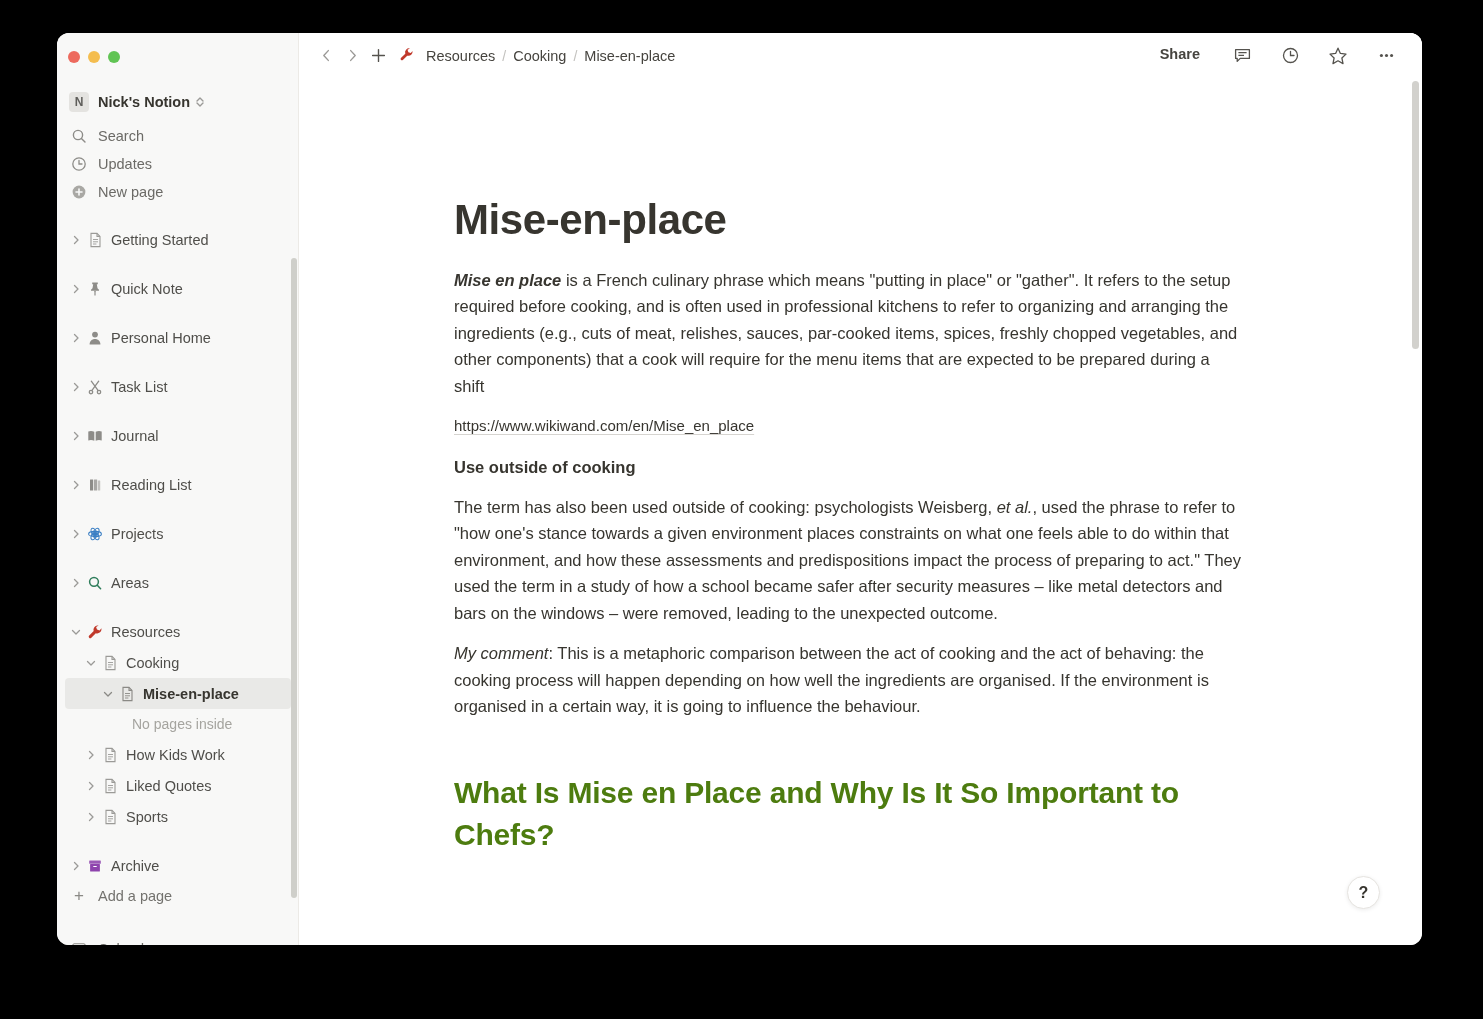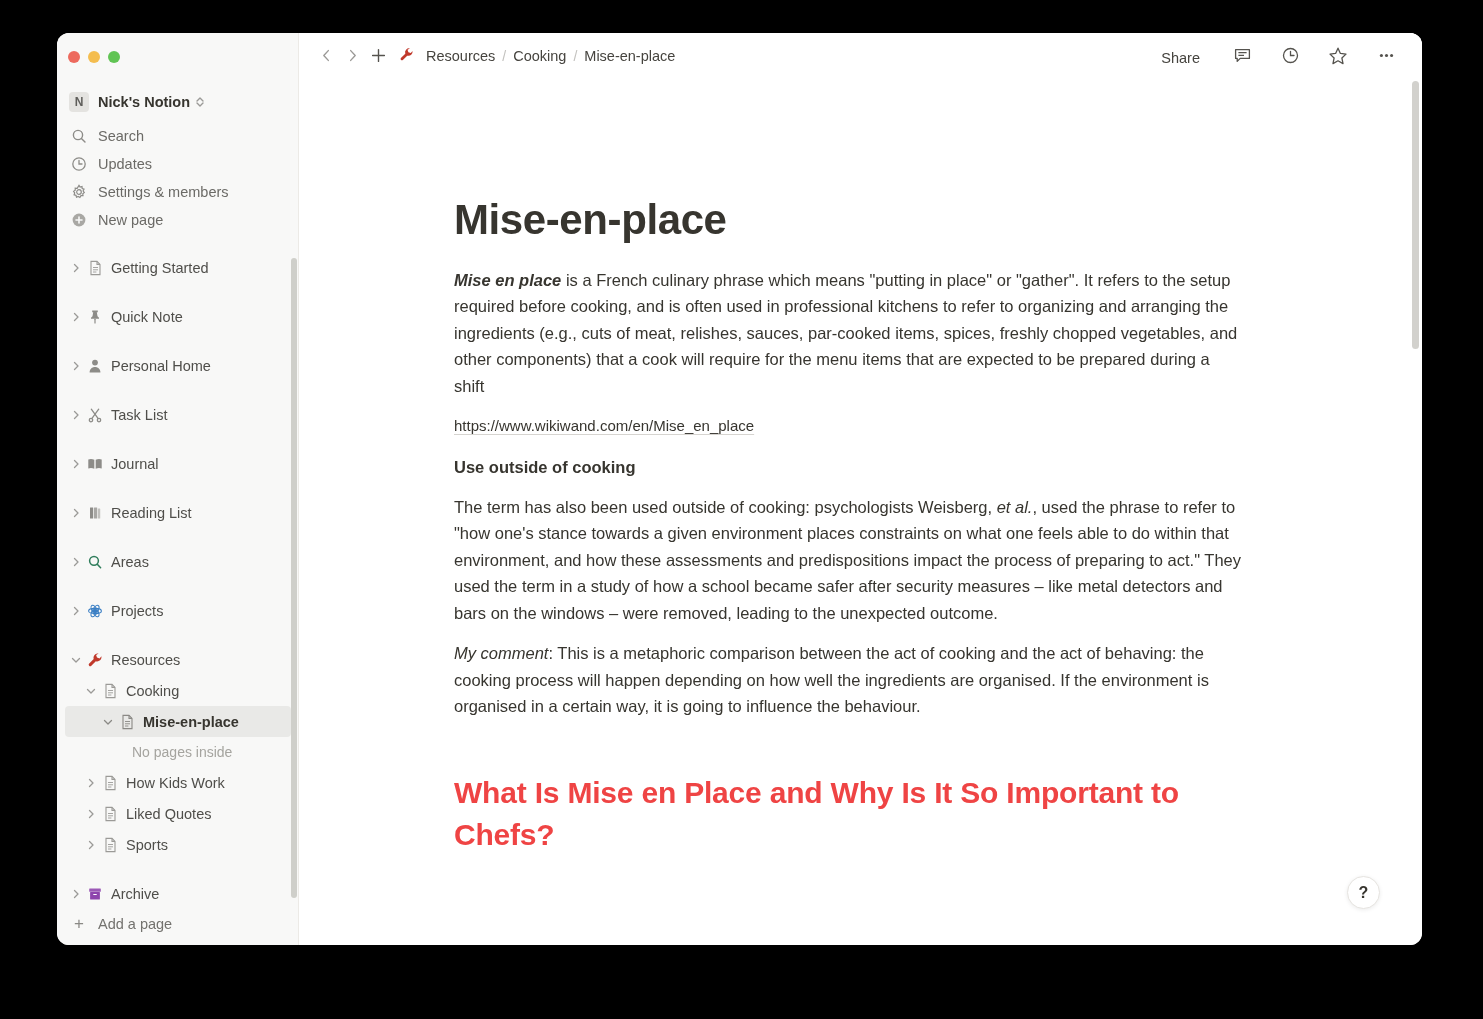--- a/index.html
+++ b/index.html
@@ -165,21 +165,21 @@
     flex: 0 0 auto;
   }
   .tb-plus { font-size: 20px; color: #6d6c68; }
   .crumbs { display: flex; align-items: center; margin-left: 8px; gap: 0; }
   .crumb-emoji { font-size: 15px; margin-right: 7px; line-height: 1; }
   .crumb {
     font-size: 14.5px; color: #46443f;
     padding: 2px 5px; border-radius: 4px; cursor: pointer; white-space: nowrap;
   }
   .crumb-sep { color: #c3c2bf; font-size: 14px; padding: 0 2px; }
-  .tb-right { margin-left: auto; display: flex; align-items: flex-end; gap: 20px; }
+  .tb-right { margin-left: auto; display: flex; align-items: flex-start; gap: 20px; font-weight: bold; }
   .share-btn {
     font-size: 14.5px; color: #46443f;
     padding: 4px 8px; border-radius: 4px; cursor: pointer;
   }
   .tb-icon {
     width: 28px; height: 28px;
     display: flex; align-items: center; justify-content: center;
     color: #55534e; cursor: pointer; border-radius: 4px;
   }
 
@@ -218,21 +218,21 @@
     text-underline-offset: 3px;
     line-height: 26.5px;
     display: inline-block;
     margin-bottom: 14px;
   }
   h3.sub {
     font-size: 16.5px; font-weight: 700; color: #37352f;
     line-height: 26px; margin-bottom: 14px;
   }
   h2.head2 {
-    font-size: 30px; font-weight: 700; color: #ef4444;
+    font-size: 30px; font-weight: 700; color: #4d7c0f;
     line-height: 1.42; letter-spacing: -0.2px;
     margin-top: 52px; margin-bottom: 14px;
   }
 
   .help-btn {
     position: absolute;
     right: 42px; bottom: 36px;
     width: 33px; height: 33px;
     border-radius: 50%;
     background: #ffffff;
@@ -288,29 +288,20 @@
         <span class="ico">
           <svg width="16" height="16" viewBox="0 0 16 16" fill="none" stroke="#8d8c88" stroke-width="1.3">
               <circle cx="8" cy="8" r="6.2"></circle>
               <path d="M8 4.4 V8 H11" stroke-linecap="round"></path>
             </svg>
         </span>
         <span class="lbl">Updates</span>
       </div>
       <div class="nav-item">
         <span class="ico">
-          <svg width="16" height="16" viewBox="0 0 16 16" fill="none" stroke="#8d8c88" stroke-width="1.2">
-            <circle cx="8" cy="8" r="2.3"></circle>
-            <path d="M8 1.4 L9.1 3.1 L11 2.6 L11.2 4.6 L13 5.2 L12.1 7 L13.3 8.5 L11.8 9.7 L12 11.7 L10 11.7 L8.9 13.4 L7.2 12.4 L5.5 13.2 L5 11.3 L3.1 10.8 L3.7 8.9 L2.6 7.3 L4.2 6.2 L4.2 4.2 L6.2 4.4 Z"></path>
-          </svg>
-        </span>
-        <span class="lbl">Settings &amp; members</span>
-      </div>
-      <div class="nav-item">
-        <span class="ico">
           <svg width="16" height="16" viewBox="0 0 16 16" fill="none">
               <circle cx="8" cy="8" r="6.4" fill="#a9a8a4"></circle>
               <path d="M8 5 V11 M5 8 H11" stroke="#f8f8f7" stroke-width="1.6" stroke-linecap="round"></path>
             </svg>
         </span>
         <span class="lbl">New page</span>
       </div>
     </div>
 
     <div class="tree">
@@ -409,43 +400,43 @@
         <span class="tlbl">Reading List</span>
       </div>
 
       <div class="tree-row lvl0">
         <span class="twisty">
             <svg width="10" height="10" viewBox="0 0 10 10" fill="none" stroke="#9b9a97" stroke-width="1.3" stroke-linecap="round" stroke-linejoin="round">
               <path d="M3.5 1.5 L7 5 L3.5 8.5"></path>
             </svg>
           </span>
         <span class="pico">
-            <svg width="16" height="16" viewBox="0 0 16 16" fill="none" stroke="#2f7d5b" stroke-width="1.5">
-              <circle cx="7" cy="6.8" r="4.4"></circle>
-              <path d="M10.3 10.2 L13.6 13.8" stroke-linecap="round"></path>
-            </svg>
-          </span>
-        <span class="tlbl">Areas</span>
-      </div>
-
-      <div class="tree-row lvl0">
-        <span class="twisty">
-            <svg width="10" height="10" viewBox="0 0 10 10" fill="none" stroke="#9b9a97" stroke-width="1.3" stroke-linecap="round" stroke-linejoin="round">
-              <path d="M3.5 1.5 L7 5 L3.5 8.5"></path>
-            </svg>
-          </span>
-        <span class="pico">
             <svg width="16" height="16" viewBox="0 0 16 16" fill="none" stroke="#3b7fc4" stroke-width="1.1">
               <circle cx="8" cy="8" r="1.7" fill="#3b7fc4"></circle>
               <ellipse cx="8" cy="8" rx="6.4" ry="2.6"></ellipse>
               <ellipse cx="8" cy="8" rx="6.4" ry="2.6" transform="rotate(60 8 8)"></ellipse>
               <ellipse cx="8" cy="8" rx="6.4" ry="2.6" transform="rotate(120 8 8)"></ellipse>
             </svg>
           </span>
         <span class="tlbl">Projects</span>
+      </div>
+
+      <div class="tree-row lvl0">
+        <span class="twisty">
+            <svg width="10" height="10" viewBox="0 0 10 10" fill="none" stroke="#9b9a97" stroke-width="1.3" stroke-linecap="round" stroke-linejoin="round">
+              <path d="M3.5 1.5 L7 5 L3.5 8.5"></path>
+            </svg>
+          </span>
+        <span class="pico">
+            <svg width="16" height="16" viewBox="0 0 16 16" fill="none" stroke="#2f7d5b" stroke-width="1.5">
+              <circle cx="7" cy="6.8" r="4.4"></circle>
+              <path d="M10.3 10.2 L13.6 13.8" stroke-linecap="round"></path>
+            </svg>
+          </span>
+        <span class="tlbl">Areas</span>
       </div>
 
       <div class="tree-row lvl0">
         <span class="twisty">
             <svg width="10" height="10" viewBox="0 0 10 10" fill="none" stroke="#9b9a97" stroke-width="1.3" stroke-linecap="round" stroke-linejoin="round">
               <path d="M1.5 3.5 L5 7 L8.5 3.5"></path>
             </svg>
           </span>
         <span class="pico">
             <svg width="16" height="16" viewBox="0 0 16 16" fill="#c0392b">

